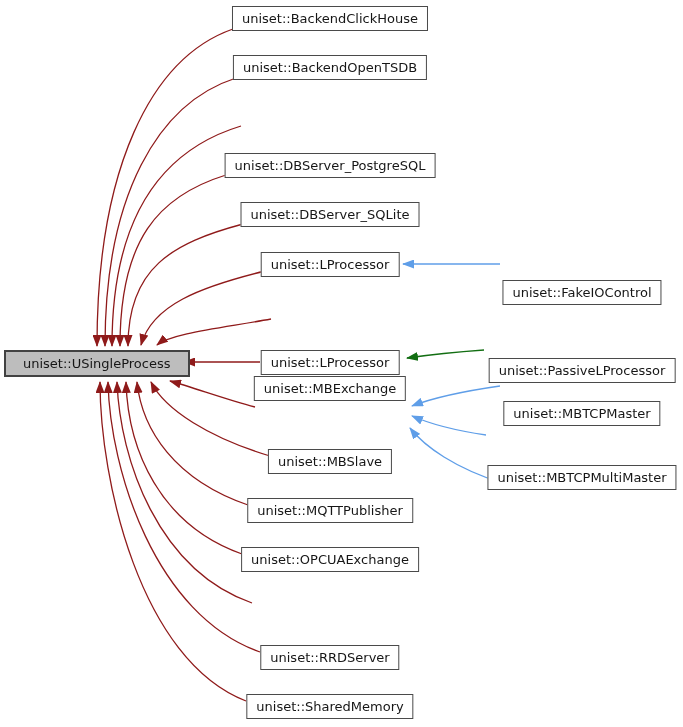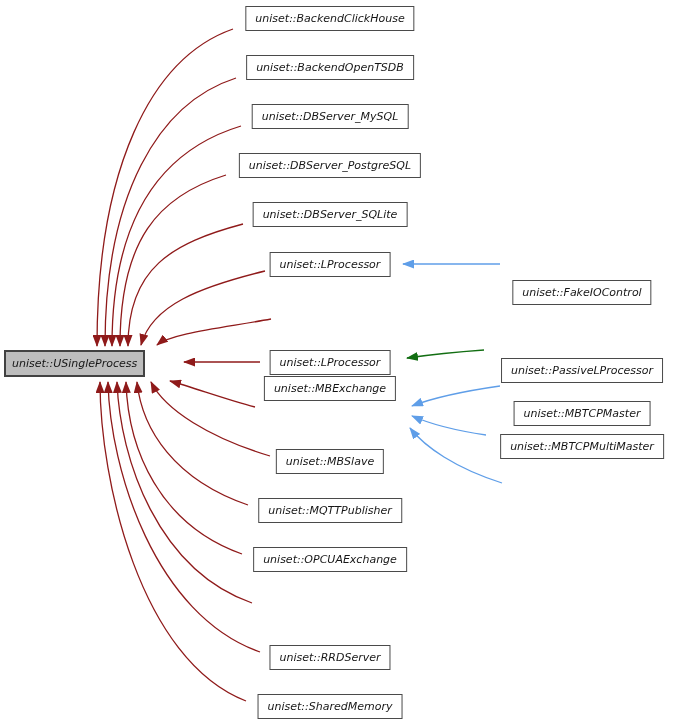--- a/index.html
+++ b/index.html
@@ -26,38 +26,37 @@
   }
   .edge.red   { stroke: var(--edge-red); }
   .edge.blue  { stroke: var(--edge-blue); }
   .edge.green { stroke: var(--edge-green); }
   .node {
     position: absolute;
     box-sizing: border-box;
     background: var(--node-fill);
     border: 1px solid var(--node-border);
     color: var(--text);
-    font-size: 11px;
+    font-size: 13px;
     line-height: 23px;
     height: 25px;
     padding: 0 9px;
     white-space: nowrap;
     text-align: left;
     cursor: pointer;
-    font-style: italic;
   }
   .node.mid  { left: 330px; transform: translateX(-50%); }
   .node.col3 { left: 582px; transform: translateX(-50%); margin-top: 28px; }
   .node.root {
     left: 4px;
     top: 350px;
     height: 27px;
     background: var(--root-fill);
     border: 2px solid var(--root-border);
-    padding: 0 6px;
+    padding: 0 17px;
   }
 </style>
 </head>
 <body>
 
 <div class="canvas">
 
   <svg class="edges" viewBox="0 0 683 727" xmlns="http://www.w3.org/2000/svg">
     <defs>
       <marker id="ah-red" markerWidth="12" markerHeight="9" refX="11" refY="4.5" orient="auto" markerUnits="userSpaceOnUse">
@@ -92,30 +91,29 @@
     <path class="edge blue" d="M 486,435 C 452,430 428,423 412,416" marker-end="url(#ah-blue)"></path>
     <path class="edge blue" d="M 502,483 C 455,468 425,447 410,428" marker-end="url(#ah-blue)"></path>
 
     <path class="edge green" d="M 484,350 Q 442,353 407,358" marker-end="url(#ah-green)"></path>
   </svg>
 
   <div class="node root">uniset::USingleProcess</div>
 
   <div class="node mid" style="top:6px">uniset::BackendClickHouse</div>
   <div class="node mid" style="top:55px">uniset::BackendOpenTSDB</div>
-  <div class="node mid" style="top:104px">uniset::DBServer_MySQL</div>
   <div class="node mid" style="top:202px">uniset::DBServer_SQLite</div>
   <div class="node mid" style="top:153px">uniset::DBServer_PostgreSQL</div>
   <div class="node mid" style="top:252px">uniset::LProcessor</div>
   <div class="node mid" style="top:350px">uniset::LProcessor</div>
   <div class="node mid" style="top:376px">uniset::MBExchange</div>
   <div class="node mid" style="top:449px">uniset::MBSlave</div>
   <div class="node mid" style="top:498px">uniset::MQTTPublisher</div>
   <div class="node mid" style="top:547px">uniset::OPCUAExchange</div>
   <div class="node mid" style="top:645px">uniset::RRDServer</div>
   <div class="node mid" style="top:694px">uniset::SharedMemory</div>
 
   <div class="node col3" style="top:252px">uniset::FakeIOControl</div>
   <div class="node col3" style="top:330px">uniset::PassiveLProcessor</div>
   <div class="node col3" style="top:373px">uniset::MBTCPMaster</div>
-  <div class="node col3" style="top:406px">uniset::MBTCPMultiMaster</div>
+  <div class="node col3" style="top:437px">uniset::MBTCPMultiMaster</div>
 
 </div>
 
 </body></html>

